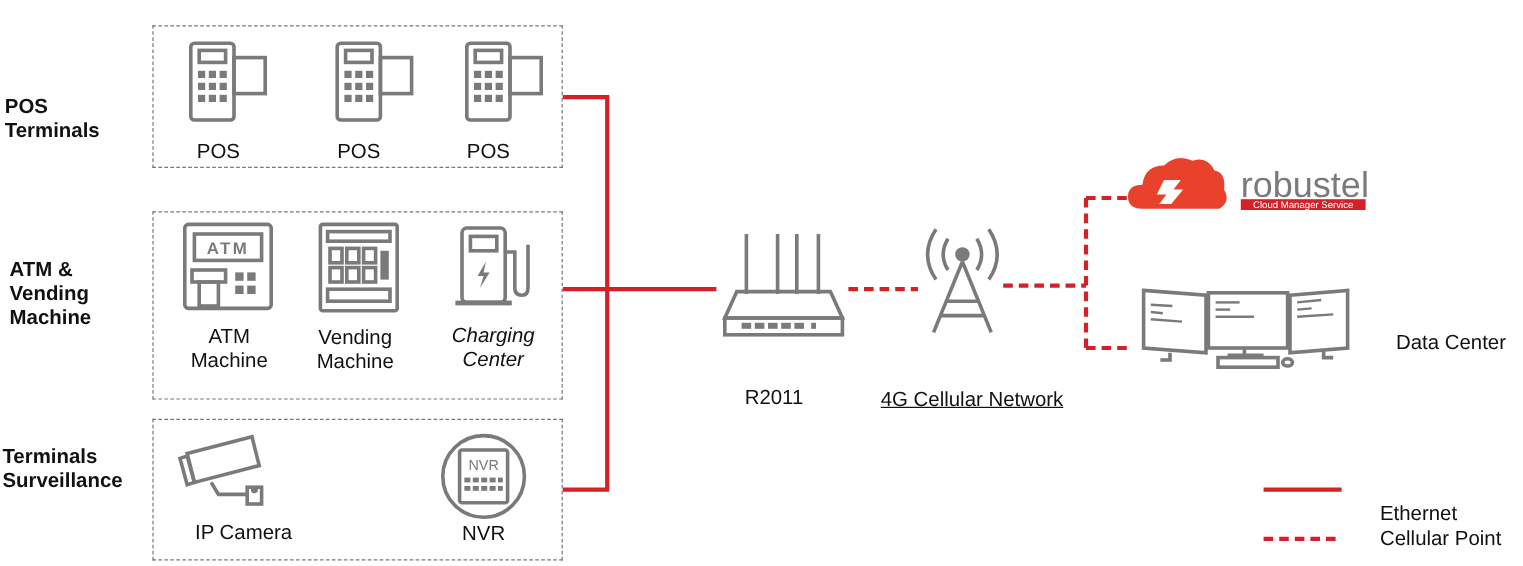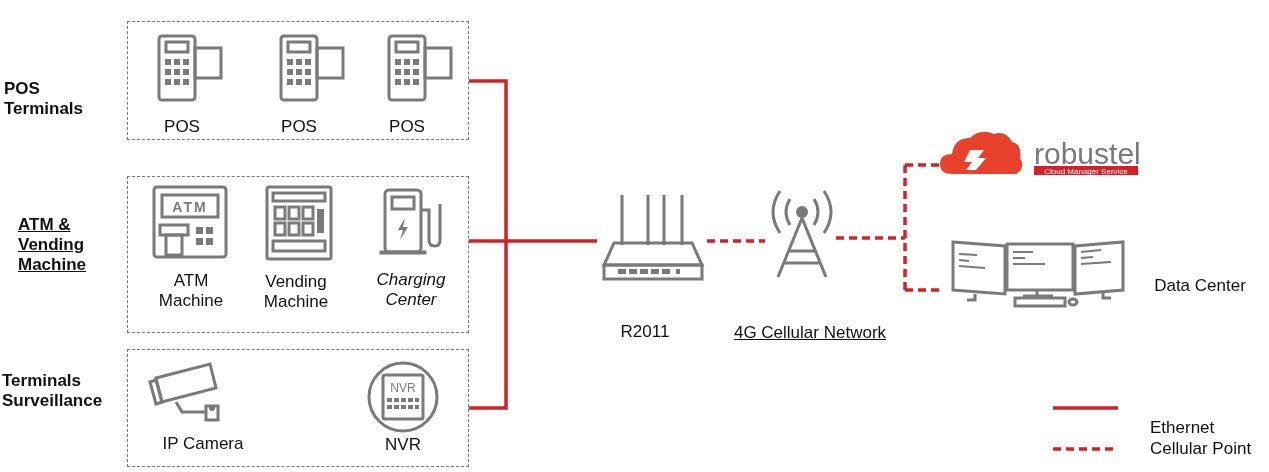--- a/index.html
+++ b/index.html
@@ -15,21 +15,21 @@
 <body>
 
 <div class="box" style="left:127px;top:21px;width:342px;height:119px;"></div>
 <div class="box" style="left:127px;top:176px;width:342px;height:157px;"></div>
 <div class="box" style="left:127px;top:349px;width:342px;height:118px;"></div>
 
 <div class="grp-label" style="left:4px;top:79px;">
   <div>POS</div>
   <div>Terminals</div>
 </div>
-<div class="grp-label" style="left:18px;top:215px;text-decoration:underline;">
+<div class="grp-label" style="left:8px;top:215px;">
   <div>ATM &amp;</div>
   <div>Vending</div>
   <div>Machine</div>
 </div>
 <div class="grp-label" style="left:2px;top:371px;">
   <div>Terminals</div>
   <div>Surveillance</div>
 </div>
 
 <div class="dev-label" style="left:152px;top:117px;width:60px;">POS</div>
@@ -47,21 +47,21 @@
 <div class="dev-label" style="left:366px;top:270px;width:90px;font-style:italic;">
   <div>Charging</div>
   <div>Center</div>
 </div>
 
 <div class="dev-label" style="left:148px;top:434px;width:110px;">IP Camera</div>
 <div class="dev-label" style="left:373px;top:435px;width:60px;">NVR</div>
 
 <div class="dev-label" style="left:605px;top:322px;width:80px;">R2011</div>
 <div class="dev-label" style="left:715px;top:323px;width:190px;text-decoration:underline;">4G Cellular Network</div>
-<div class="dev-label" style="left:1145px;top:276px;width:110px;text-align:center;">Data Center</div>
+<div class="dev-label" style="left:1145px;top:276px;width:110px;text-align:right;">Data Center</div>
 
 <div class="dev-label" style="left:1150px;top:418px;text-align:right;">Ethernet</div>
 <div class="dev-label" style="left:1150px;top:439px;text-align:left;">Cellular Point</div>
 
 <svg width="1269" height="472">
 
   <g stroke="#d62027" stroke-width="3.5" fill="none">
     <path d="M469 81 H506 V408 H469"></path>
     <path d="M469 241 H506"></path>
     <path d="M506 241 H597"></path>

